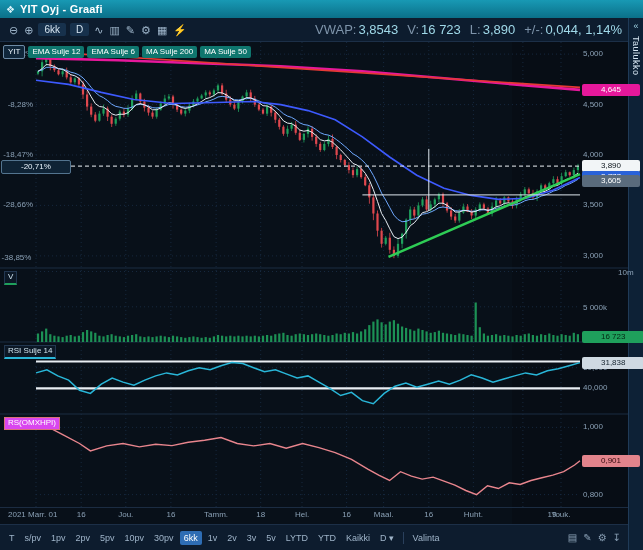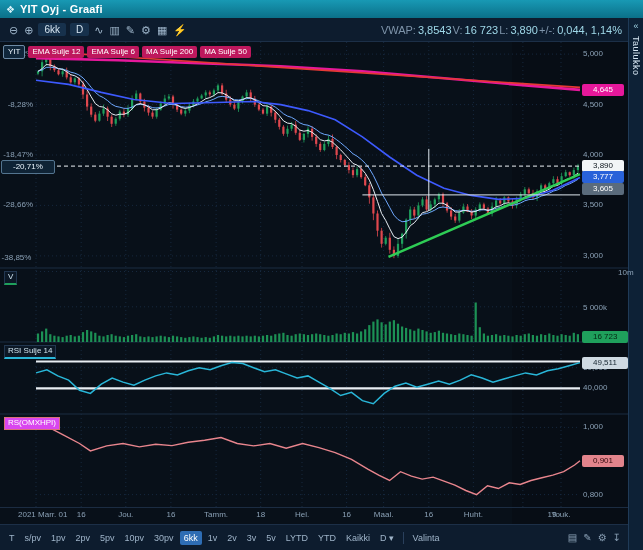--- a/index.html
+++ b/index.html
@@ -12,31 +12,31 @@
     padding:0 6px;color:#fff;font-size:11px;gap:5px;}
   .app-icon{font-size:10px;color:#d9f3fa;}
   .title-text{font-weight:bold;letter-spacing:.2px;}
   
   .toolbar{position:absolute;left:0;top:18px;width:628px;height:24px;background:#0d1c2e;
     border-bottom:1px solid #1c2f47;display:flex;align-items:center;justify-content:space-between;
     padding:0 6px;}
   .tb-left,.tb-right{display:flex;align-items:center;}
   .ticon{color:#9db4c9;font-size:11px;margin:0 3px;line-height:22px;}
   .tbbtn{color:#d5e4f0;font-size:10px;padding:1px 6px;margin:0 2px;border-radius:2px;background:#17314c;}
-  .meas{font-size:11px;margin-left:1px;white-space:nowrap;}
+  .meas{font-size:13px;margin-left:9px;white-space:nowrap;}
   .meas .l{color:#7e94aa;}
   .meas .v{color:#9fd8e8;margin-left:2px;}
   
   .chart-area{position:absolute;left:0;top:42px;width:512px;height:482px;background:#081019;}
   #chart-svg{position:absolute;left:0;top:0;}
   .legend{position:absolute;left:3px;top:3px;display:flex;align-items:center;z-index:5;}
-  .chip{font-size:8px;line-height:10px;padding:1px 4px;border-radius:2px;background:#be185d;color:#fff;margin-right:3px;}
+  .chip{font-size:8px;line-height:10px;padding:1px 4px;border-radius:2px;background:#0f766e;color:#fff;margin-right:3px;}
   .chip-symbol{background:#10263a;border:1px solid #6d8aa5;color:#eaf4fc;}
   .axlab{position:absolute;font-size:8px;line-height:10px;color:#8aa0b5;white-space:nowrap;z-index:4;}
-  .axbadge{position:absolute;font-size:8px;line-height:10px;padding:1px 11px;border-radius:2px;white-space:nowrap;z-index:4;}
+  .axbadge{position:absolute;font-size:8px;line-height:10px;padding:1px 19px;border-radius:2px;white-space:nowrap;z-index:4;}
   .outline{border:1px solid #53748f;background:#0f2335;color:#e9f3fb;}
   .xlab{position:absolute;top:468px;font-size:8px;color:#8aa0b5;white-space:nowrap;z-index:4;}
   .plabel{position:absolute;font-size:8px;line-height:10px;padding:0 3px 1px 3px;color:#cfe3ee;
     background:#0c1826;border:1px solid #223750;z-index:5;}
   
   .sidebar{position:absolute;left:628px;top:18px;width:15px;height:532px;background:#0d2136;
     border-left:1px solid #1f3a57;display:flex;flex-direction:column;align-items:center;}
   .sidebar .chev{color:#9fd4e4;font-size:9px;line-height:12px;margin-top:2px;}
   .vtext{writing-mode:vertical-rl;font-size:9px;color:#d6e6f2;margin-top:4px;letter-spacing:.5px;}
   
@@ -534,33 +534,33 @@
       <div class="axlab" style="left: 0px; width: 33px; top: 108px; text-align: right;">-18,47%</div>
       <div class="axbadge outline" style="left: 1px; top: 118.098px;">-20,71%</div>
       <div class="axlab" style="left: 0px; width: 33px; top: 158.446px; text-align: right;">-28,66%</div>
       <div class="axlab" style="left: 0px; width: 33px; top: 211px; text-align: center;">-38,85%</div>
       <div class="axlab" style="left: 583px; top: 7.10714px;">5,000</div>
       <div class="axbadge" style="left: 582px; top: 41.9241px; background: rgb(230, 24, 155); color: rgb(255, 255, 255);">4,645</div>
       <div class="axlab" style="left: 583px; top: 57.5536px;">4,500</div>
       <div class="axlab" style="left: 583px; top: 108px;">4,000</div>
       <div class="axbadge" style="left: 582px; top: 118.098px; background: rgb(242, 245, 247); color: rgb(16, 24, 31);">3,890</div>
       <div class="axbadge" style="left: 582px; top: 129.499px; background: rgb(41, 98, 217); color: rgb(255, 255, 255);">3,777</div>
-      <div class="axbadge" style="left: 582px; top: 141px; background: rgb(90, 107, 124); color: rgb(255, 255, 255);">3,605</div>
+      <div class="axbadge" style="left: 582px; top: 133px; background: rgb(90, 107, 124); color: rgb(255, 255, 255);">3,605</div>
       <div class="axlab" style="left: 583px; top: 158.446px;">3,500</div>
       <div class="axlab" style="left: 583px; top: 208.893px;">3,000</div>
       <div class="axlab" style="left: 618px; top: 225.524px;">10m</div>
       <div class="axlab" style="left: 583px; top: 260.762px;">5 000k</div>
       <div class="axbadge" style="left: 582px; top: 289px; background: rgb(31, 160, 92); color: rgb(5, 39, 18);">16 723</div>
       <div class="axlab" style="left: 583px; top: 320.714px;">60,000</div>
       <div class="axlab" style="left: 583px; top: 341.286px;">40,000</div>
-      <div class="axbadge" style="left: 582px; top: 314.571px; background: rgb(207, 217, 226); color: rgb(22, 36, 47);">49,511</div>
+      <div class="axbadge" style="left: 582px; top: 314.571px; background: rgb(207, 217, 226); color: rgb(22, 36, 47);">31,838</div>
       <div class="axlab" style="left: 583px; top: 380.429px;">1,000</div>
       <div class="axlab" style="left: 583px; top: 447.571px;">0,800</div>
       <div class="axbadge" style="left: 582px; top: 412.664px; background: rgb(226, 132, 140); color: rgb(51, 9, 13);">0,901</div>
-      <div class="xlab" style="left: 18px;">2021 Marr. 01</div>
+      <div class="xlab" style="left: 8px;">2021 Marr. 01</div>
       <div class="xlab" style="left: 81.152px; transform: translateX(-50%);">16</div>
       <div class="xlab" style="left: 125.76px; transform: translateX(-50%);">Jou.</div>
       <div class="xlab" style="left: 170.912px; transform: translateX(-50%);">16</div>
       <div class="xlab" style="left: 216.064px; transform: translateX(-50%);">Tamm.</div>
       <div class="xlab" style="left: 260.672px; transform: translateX(-50%);">18</div>
       <div class="xlab" style="left: 302.016px; transform: translateX(-50%);">Hel.</div>
       <div class="xlab" style="left: 346.624px; transform: translateX(-50%);">16</div>
       <div class="xlab" style="left: 383.616px; transform: translateX(-50%);">Maal.</div>
       <div class="xlab" style="left: 428.768px; transform: translateX(-50%);">16</div>
       <div class="xlab" style="left: 473.376px; transform: translateX(-50%);">Huht.</div>

